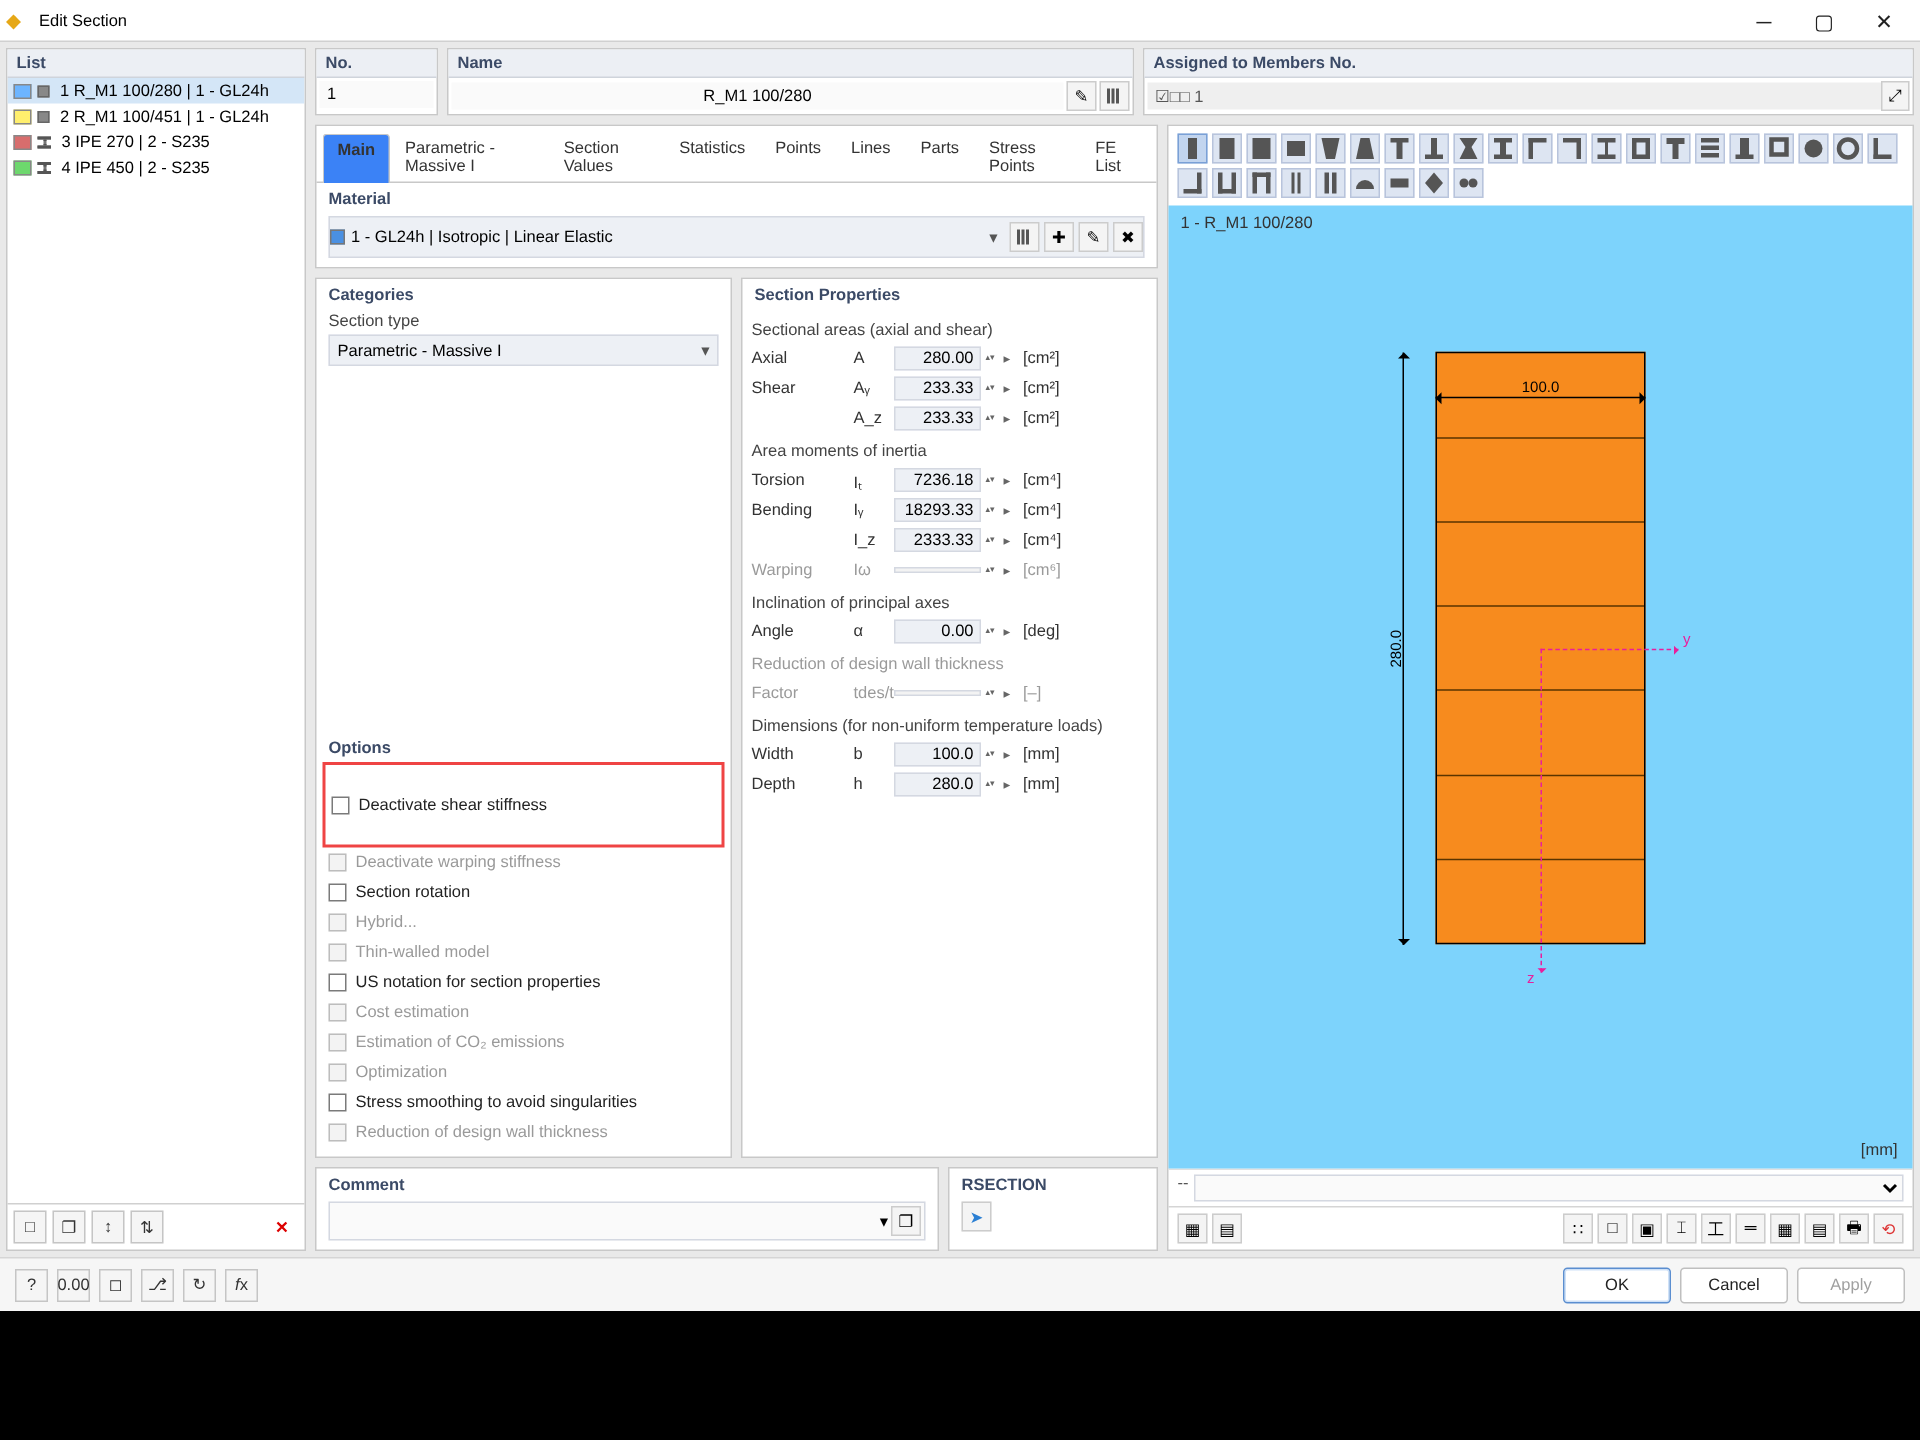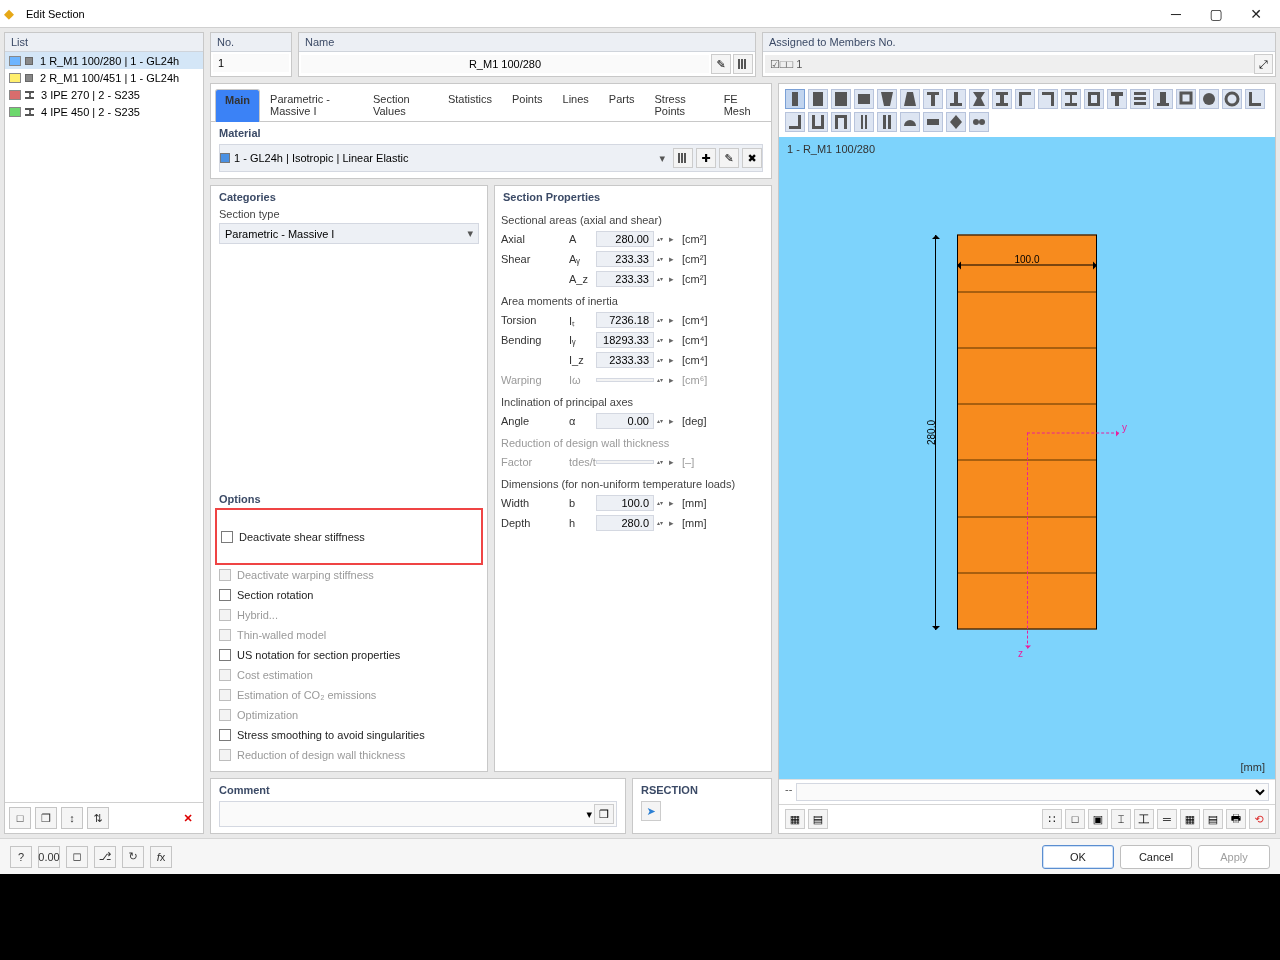--- a/index.html
+++ b/index.html
@@ -8,21 +8,21 @@
 
 .titlebar { height: 28px; background: #fff; display: flex; align-items: center; padding: 0 4px; border-bottom: 1px solid #d0d0d0; }
 .titlebar .icon { width: 16px; height: 16px; margin-right: 6px; font-size: 13px; color: #e6a817; }
 .titlebar .title { flex: 1; color: #000; }
 .titlebar .winbtns { display: flex; }
 .titlebar .winbtn { width: 40px; height: 27px; display: flex; align-items: center; justify-content: center; color: #222; font-size: 14px; }
 
 
 .main-area { flex: 1; display: flex; min-height: 0; background: #e9e9e9; padding: 4px; gap: 6px; }
 .left-panel { width: 200px; background: #fff; border: 1px solid #c8c8c8; display: flex; flex-direction: column; }
-.panel-hdr { background: #eceff4; border-bottom: 1px solid #cfd4db; padding: 3px 6px; color: #3b4a66; font-weight: 400; }
+.panel-hdr { background: #eceff4; border-bottom: 1px solid #cfd4db; padding: 3px 6px; color: #3b4a66; font-weight: 700; }
 .list-body { flex: 1; overflow: auto; }
 .srow { display: flex; align-items: center; height: 17px; padding: 0 4px; gap: 4px; white-space: nowrap; }
 .srow.sel { background: #d4e6f7; }
 .swatch { width: 12px; height: 10px; border: 1px solid #888; flex-shrink: 0; }
 .shape-sq { width: 8px; height: 8px; border: 1px solid #666; background: #888; display: inline-block; margin-right: 3px; }
 .shape-i  { display:inline-flex; flex-direction:column; align-items:center; width:9px; margin-right:3px; }
 .shape-i span { background:#777; border:1px solid #555; }
 .shape-i .fl { width:9px; height:2px; }
 .shape-i .wb { width:2px; height:4px; border-left:0; border-right:0; }
 .left-tools { display: flex; gap: 4px; padding: 4px; border-top: 1px solid #d0d0d0; }
@@ -233,21 +233,21 @@
         <div class="col" style="height:auto;">
           <div class="tabs" id="tabs">
               <div class="tab active">Main</div>
               <div class="tab">Parametric - Massive I</div>
               <div class="tab">Section Values</div>
               <div class="tab">Statistics</div>
               <div class="tab">Points</div>
               <div class="tab">Lines</div>
               <div class="tab">Parts</div>
               <div class="tab">Stress Points</div>
-              <div class="tab">FE Mesh</div>
+              <div class="tab">FE List</div>
             </div>
           <div class="subhdr">Material</div>
           <div class="subbox">
             <div class="mat-row">
               <div class="sw"></div>
               <div class="txt">1 - GL24h | Isotropic | Linear Elastic</div>
               <div class="dd">▾</div>
               <div class="mat-icons">
                 <div class="miniico">
                   <svg width="12" height="12" viewBox="0 0 12 12">

